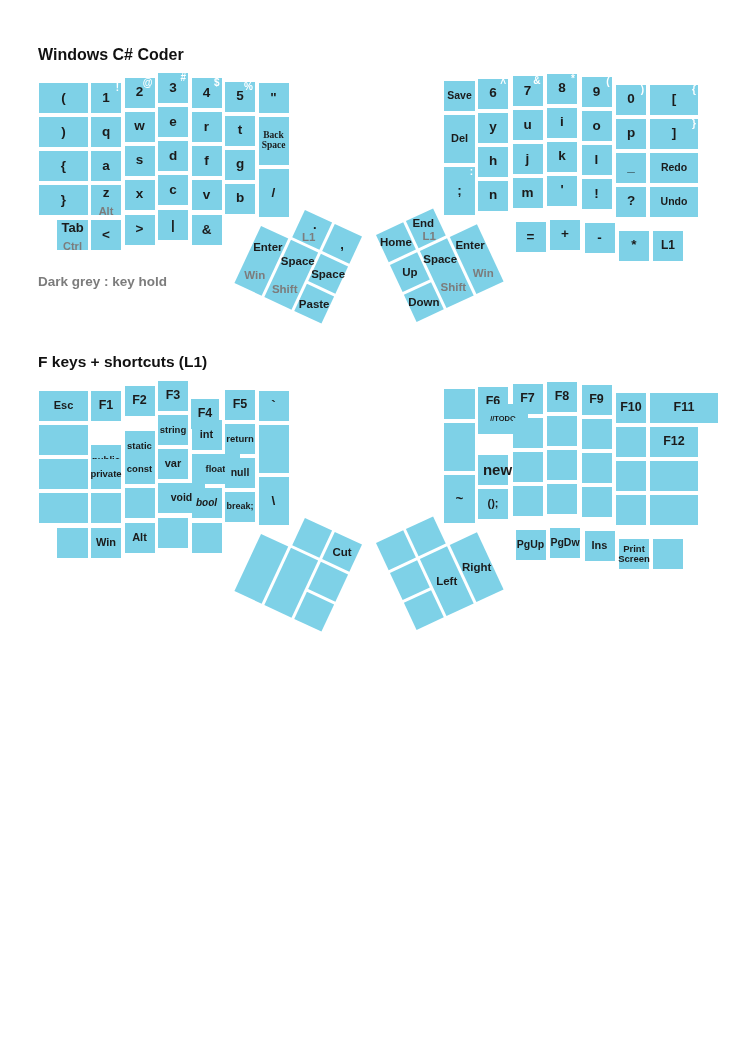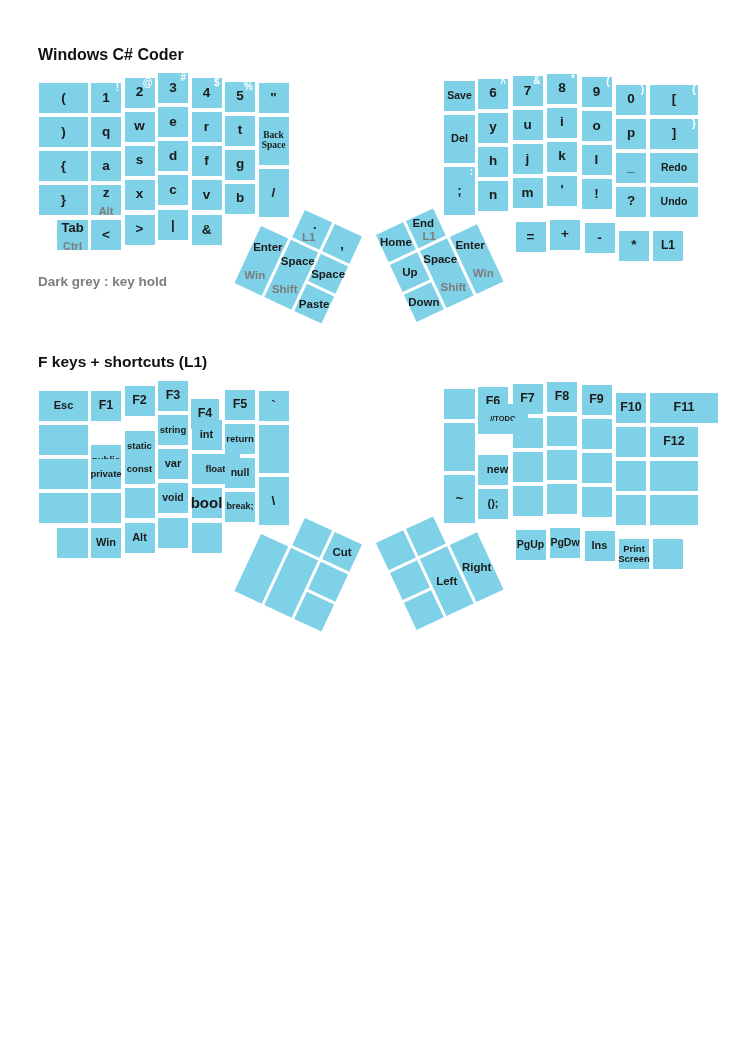--- a/index.html
+++ b/index.html
@@ -325,25 +325,25 @@
     </div>
     <div class="key" style="left: 225px; top: 457.5px; width: 30px; height: 30px;">
       <div class="kmain" style="font-size: 10.5px;">null</div>
     </div>
     <div class="key" style="left: 258.5px; top: 477px; width: 30px; height: 48px;">
       <div class="kmain" style="font-size: 13.5px;">\</div>
     </div>
     <div class="key" style="left: 39px; top: 493px; width: 49px; height: 30px;"></div>
     <div class="key" style="left: 91px; top: 493px; width: 30px; height: 30px;"></div>
     <div class="key" style="left: 124.5px; top: 487.5px; width: 30px; height: 30px;"></div>
-    <div class="key" style="left: 158px; top: 483px; width: 30px; height: 30px;">
+    <div class="key" style="left: 158px; top: 483px; width: 30px; height: 30px; padding-left: 17px;">
       <div class="kmain" style="font-size: 10.5px;">void</div>
     </div>
     <div class="key" style="left: 191.5px; top: 488px; width: 30px; height: 30px;">
-      <div class="kmain" style="font-size: 15px;">bool</div>
+      <div class="kmain" style="font-size: 10px; font-style: italic;">bool</div>
     </div>
     <div class="key" style="left: 225px; top: 491.5px; width: 30px; height: 30px;">
       <div class="kmain" style="font-size: 9px;">break;</div>
     </div>
     <div class="key" style="left: 57px; top: 528px; width: 31px; height: 30px;"></div>
     <div class="key" style="left: 91px; top: 528px; width: 30px; height: 30px;">
       <div class="kmain" style="font-size: 11px;">Win</div>
     </div>
     <div class="key" style="left: 124.5px; top: 522.5px; width: 30px; height: 30px;">
       <div class="kmain" style="font-size: 11px;">Alt</div>
@@ -377,21 +377,21 @@
     <div class="key" style="left: 547px; top: 415.5px; width: 30px; height: 30px;"></div>
     <div class="key" style="left: 581.5px; top: 419px; width: 30px; height: 30px;"></div>
     <div class="key" style="left: 616px; top: 426.5px; width: 30px; height: 30px;"></div>
     <div class="key" style="left: 650px; top: 426.5px; width: 48px; height: 30px;">
       <div class="kmain" style="font-size: 12.5px;">F12</div>
     </div>
     <div class="key" style="left: 444px; top: 475px; width: 31px; height: 48px;">
       <div class="kmain" style="font-size: 13.5px;">~</div>
     </div>
     <div class="key" style="left: 478px; top: 454.5px; width: 30px; height: 30px;">
-      <div class="kmain" style="font-size: 11px; padding-left: 10px;">new</div>
+      <div class="kmain" style="font-size: 15px; padding-left: 10px;">new</div>
     </div>
     <div class="key" style="left: 512.5px; top: 452px; width: 30px; height: 30px;"></div>
     <div class="key" style="left: 547px; top: 449.5px; width: 30px; height: 30px;"></div>
     <div class="key" style="left: 581.5px; top: 453px; width: 30px; height: 30px;"></div>
     <div class="key" style="left: 616px; top: 460.5px; width: 30px; height: 30px;"></div>
     <div class="key" style="left: 650px; top: 460.5px; width: 48px; height: 30px;"></div>
     <div class="key" style="left: 478px; top: 488.5px; width: 30px; height: 30px;">
       <div class="kmain" style="font-size: 11px;">();</div>
     </div>
     <div class="key" style="left: 512.5px; top: 486px; width: 30px; height: 30px;"></div>

